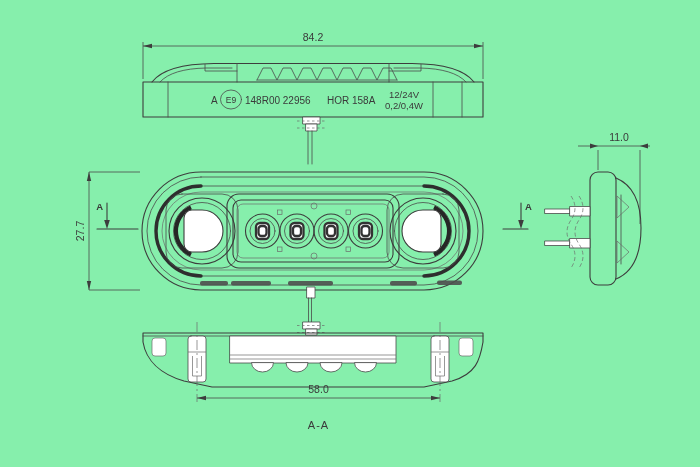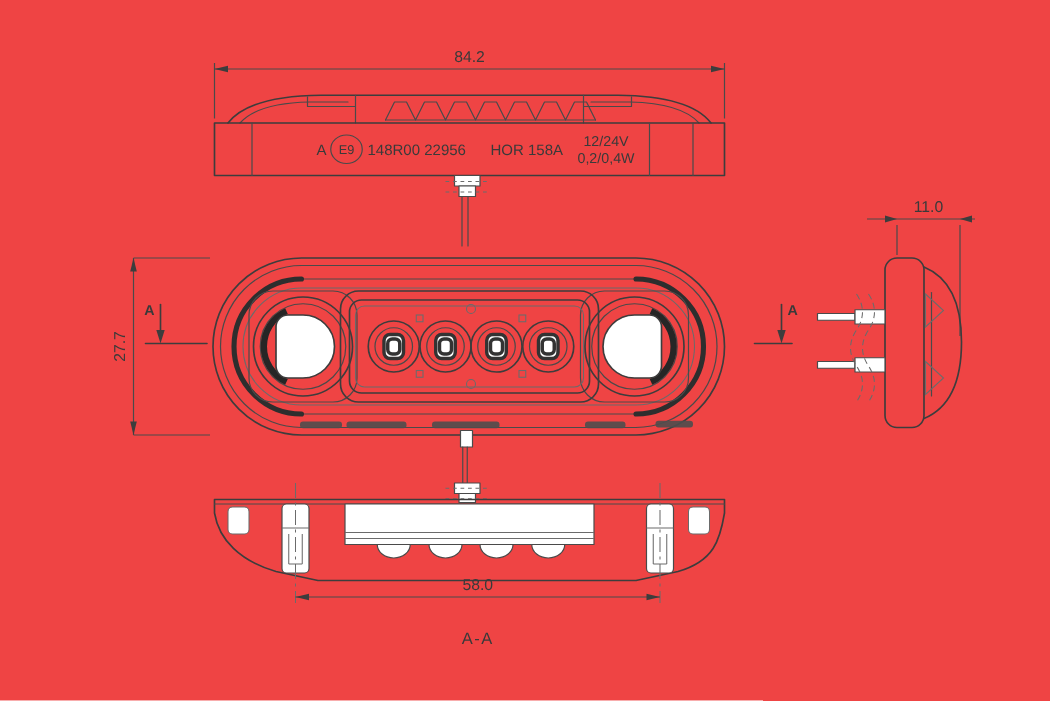--- a/index.html
+++ b/index.html
@@ -1,16 +1,16 @@
 <!DOCTYPE html>
 <html><head>
 <meta charset="utf-8">
 <style>
   html,body{margin:0;padding:0;background:#ffffff;}
-  .stage{width:700px;height:467px;background:#ef4444;position:relative;overflow:hidden;}
+  .stage{width:700px;height:467px;background:#86efac;position:relative;overflow:hidden;}
   svg{display:block;}
   .ln{stroke:#3d3d3d;stroke-width:1.1;fill:none;stroke-linejoin:round;stroke-linecap:round;}
   .ln-thin{stroke:#4a4a4a;stroke-width:.8;fill:none;stroke-linejoin:round;stroke-linecap:round;}
   .ln-lite{stroke:#6b6b6b;stroke-width:.7;fill:none;}
   .ln-thick{stroke:#2e2e2e;stroke-width:3.4;fill:none;stroke-linecap:round;}
   .led-thick{stroke:#333;stroke-width:2.3;fill:#fff;}
   .dim{stroke:#4a4a4a;stroke-width:.8;fill:none;}
   .arrow{fill:#3d3d3d;stroke:none;}
   .whitefill{fill:#fff;}
   .smudge{fill:#4e4e4e;stroke:none;opacity:.9;}

